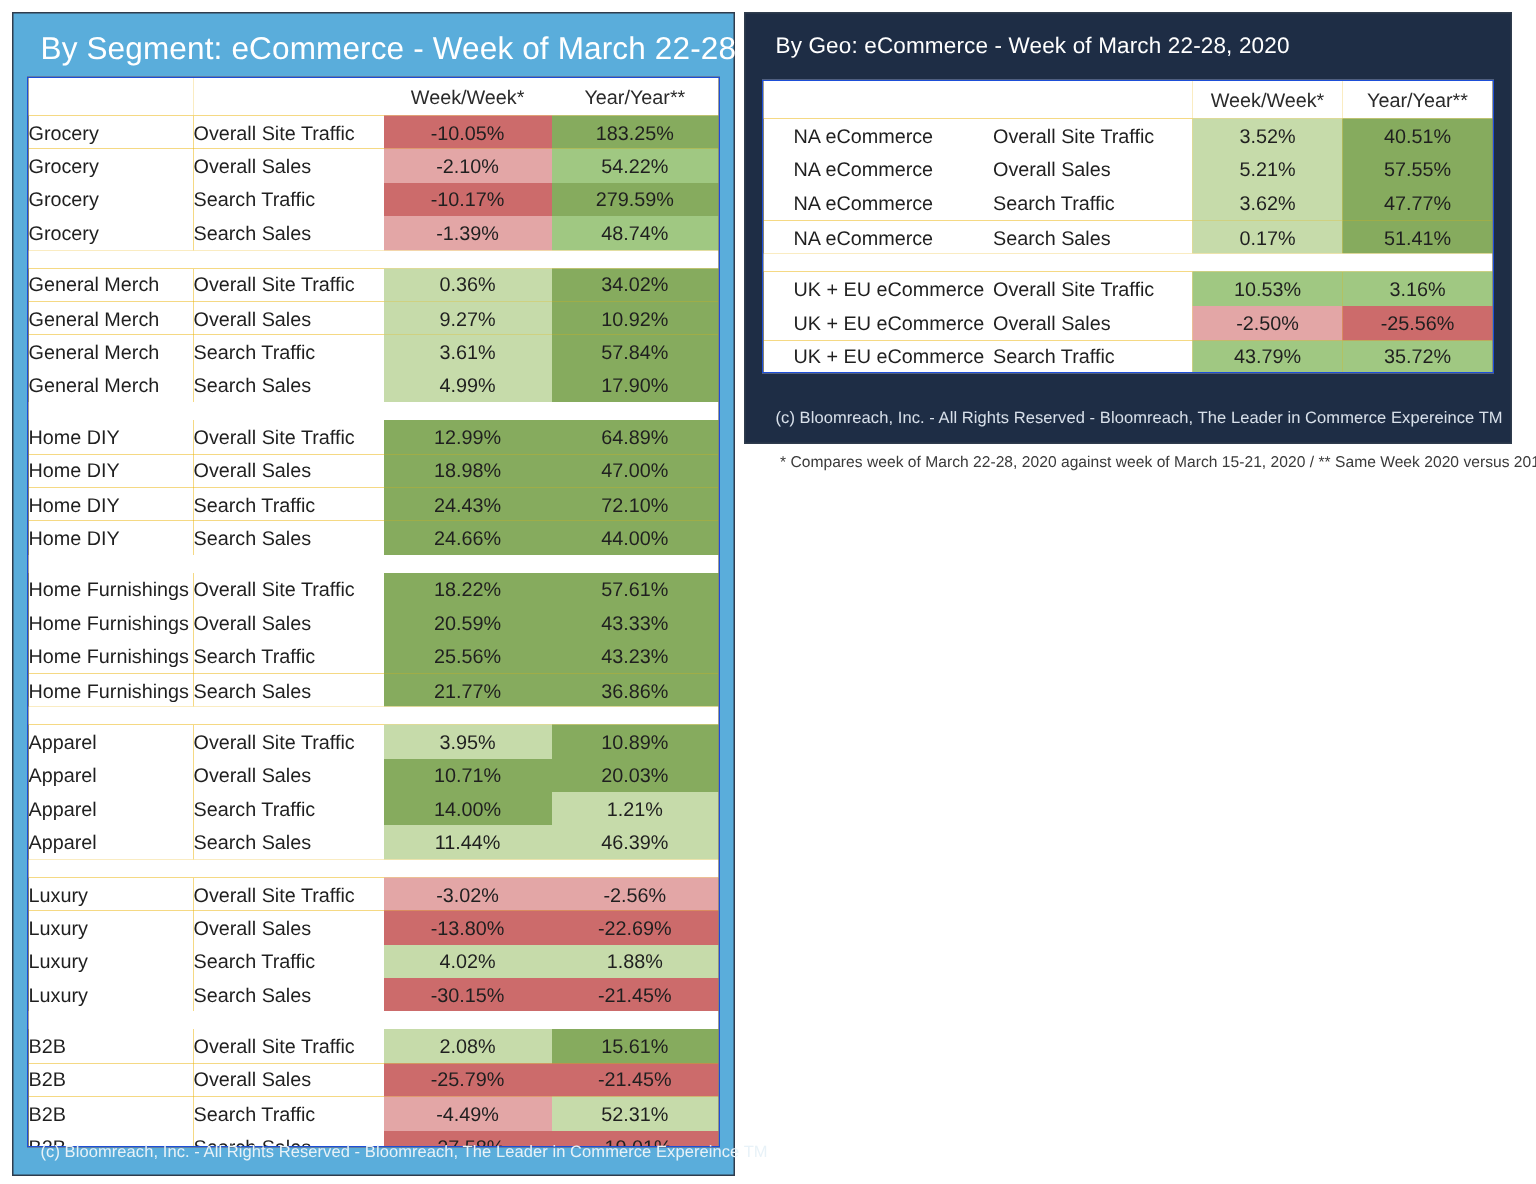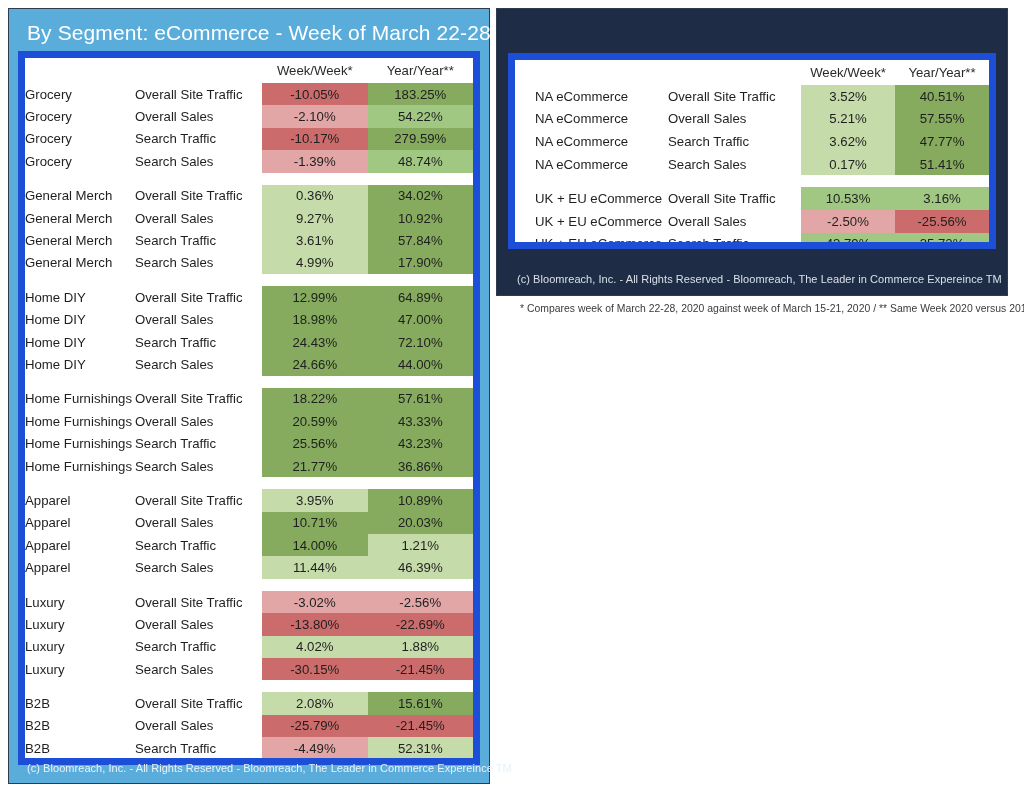--- a/index.html
+++ b/index.html
@@ -24,21 +24,21 @@
 
   .panel-footer{
     position:absolute;left:18px;right:14px;
     font-size:11px;color:#e8f2f8;white-space:nowrap;letter-spacing:.05px;
   }
   #panel-segment .panel-footer{bottom:9px;}
   #panel-geo .panel-footer{bottom:10px;color:#d8e0ea;left:20px;}
 
   
   .table-card{
-    position:absolute;background:#eab308;border:7px solid #1d4ed8;
+    position:absolute;background:#eab308;border:1px solid #1d4ed8;
     box-sizing:border-box;overflow:hidden;
   }
   #card-segment{left:9px;top:42px;width:462px;height:714px;}
   #card-geo{left:11px;top:44px;width:488px;height:196px;}
 
   table.grid{border-collapse:collapse;table-layout:fixed;width:100%;}
   table.grid td,table.grid th{padding:0;margin:0;}
 
   .col-cat{width:110px;}
   .col-metric{width:127px;}
@@ -297,20 +297,21 @@
               <td class="val c-red-dark">-19.01%</td>
             </tr>
           </tbody>
       </table>
     </div>
 
     <div class="panel-footer">(c) Bloomreach, Inc. - All Rights Reserved - Bloomreach, The Leader in Commerce Expereince TM</div>
   </div>
 
   <div class="panel" id="panel-geo">
+    <div class="panel-title">By Geo: eCommerce - Week of March 22-28, 2020</div>
 
     <div class="table-card" id="card-geo">
       <table class="grid">
         <colgroup>
           <col class="col-cat">
             <col class="col-metric">
             <col>
             <col>
         </colgroup>
         <thead>

